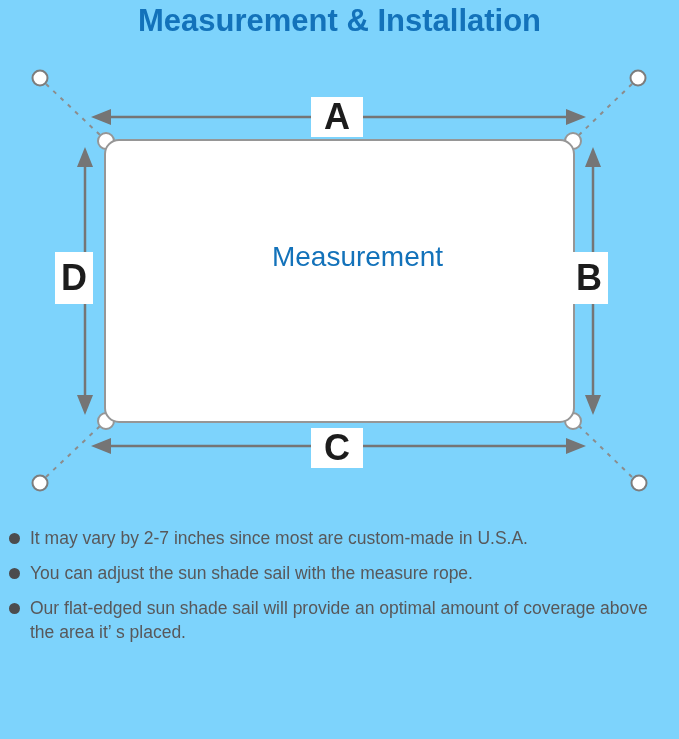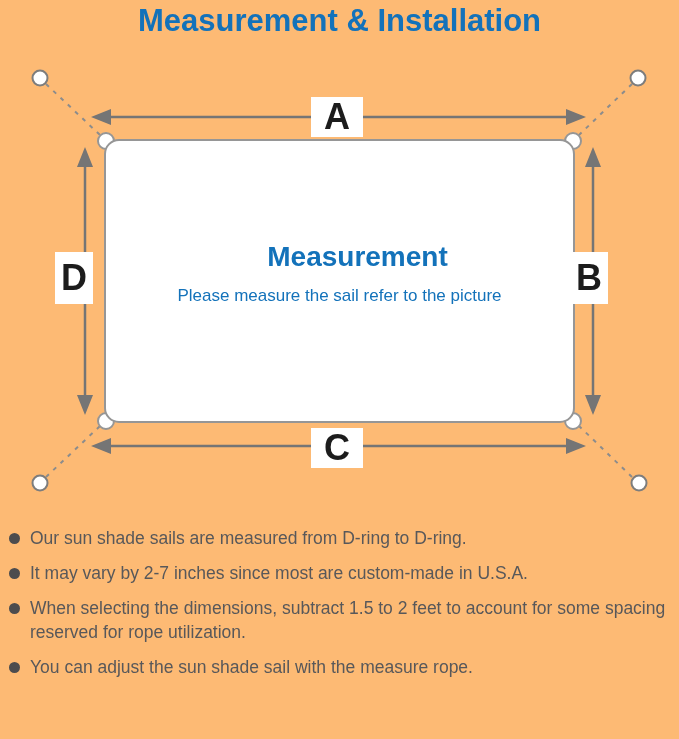--- a/index.html
+++ b/index.html
@@ -1,20 +1,20 @@
 <!DOCTYPE html>
 <html><head>
 <meta charset="utf-8">
 <style>
   html, body { margin: 0; padding: 0; background: #ffffff; }
   .page {
     position: relative;
     width: 679px;
     height: 739px;
-    background: #fdba74;
+    background: #7dd3fc;
     font-family: "Liberation Sans", sans-serif;
     overflow: hidden;
   }
   .page-title {
     margin: 0;
     padding-top: 3px;
     text-align: center;
     font-size: 31px;
     font-weight: bold;
     color: #1372ba;
@@ -39,23 +39,23 @@
   }
   .dim-label.vert { padding: 8px 6px; }
   .center-text {
     position: absolute;
     left: 105px; top: 186px;
     width: 469px;
     text-align: center;
   }
   .center-heading {
     font-size: 28px;
-    font-weight: bold;
+    font-weight: normal;
     color: #1372ba;
-    margin-bottom: 13px;
+    margin-bottom: 22px;
     padding-left: 36px;
   }
   .center-subheading {
     font-size: 17px;
     color: #1372ba;
   }
   
   .notes {
     position: absolute;
     left: 9px; top: 526px;
@@ -135,36 +135,31 @@
       </g>
     </svg>
 
     <div class="dim-label" style="left:337px; top:62px;">A</div>
     <div class="dim-label" style="left:337px; top:393px;">C</div>
     <div class="dim-label vert" style="left:74px;  top:223px;">D</div>
     <div class="dim-label vert" style="left:589px; top:223px;">B</div>
 
     <div class="center-text">
       <div class="center-heading">Measurement</div>
-      <div class="center-subheading">Please measure the sail refer to the picture</div>
     </div>
   </div>
 
   <ul class="notes">
     <li class="note-item">
       <span class="bullet-dot"></span>
-      <span class="note-text">Our sun shade sails are measured from D-ring to D-ring.</span>
-    </li>
-    <li class="note-item">
-      <span class="bullet-dot"></span>
       <span class="note-text">It may vary by 2-7 inches since most are custom-made in U.S.A.</span>
     </li>
     <li class="note-item">
       <span class="bullet-dot"></span>
-      <span class="note-text">When selecting the dimensions, subtract 1.5 to 2 feet to account for some spacing reserved for rope utilization.</span>
+      <span class="note-text">You can adjust the sun shade sail with the measure rope.</span>
     </li>
     <li class="note-item">
       <span class="bullet-dot"></span>
-      <span class="note-text">You can adjust the sun shade sail with the measure rope.</span>
+      <span class="note-text">Our flat-edged sun shade sail will provide an optimal amount of coverage above the area it’ s placed.</span>
     </li>
   </ul>
 
 </div>
 
 </body></html>

